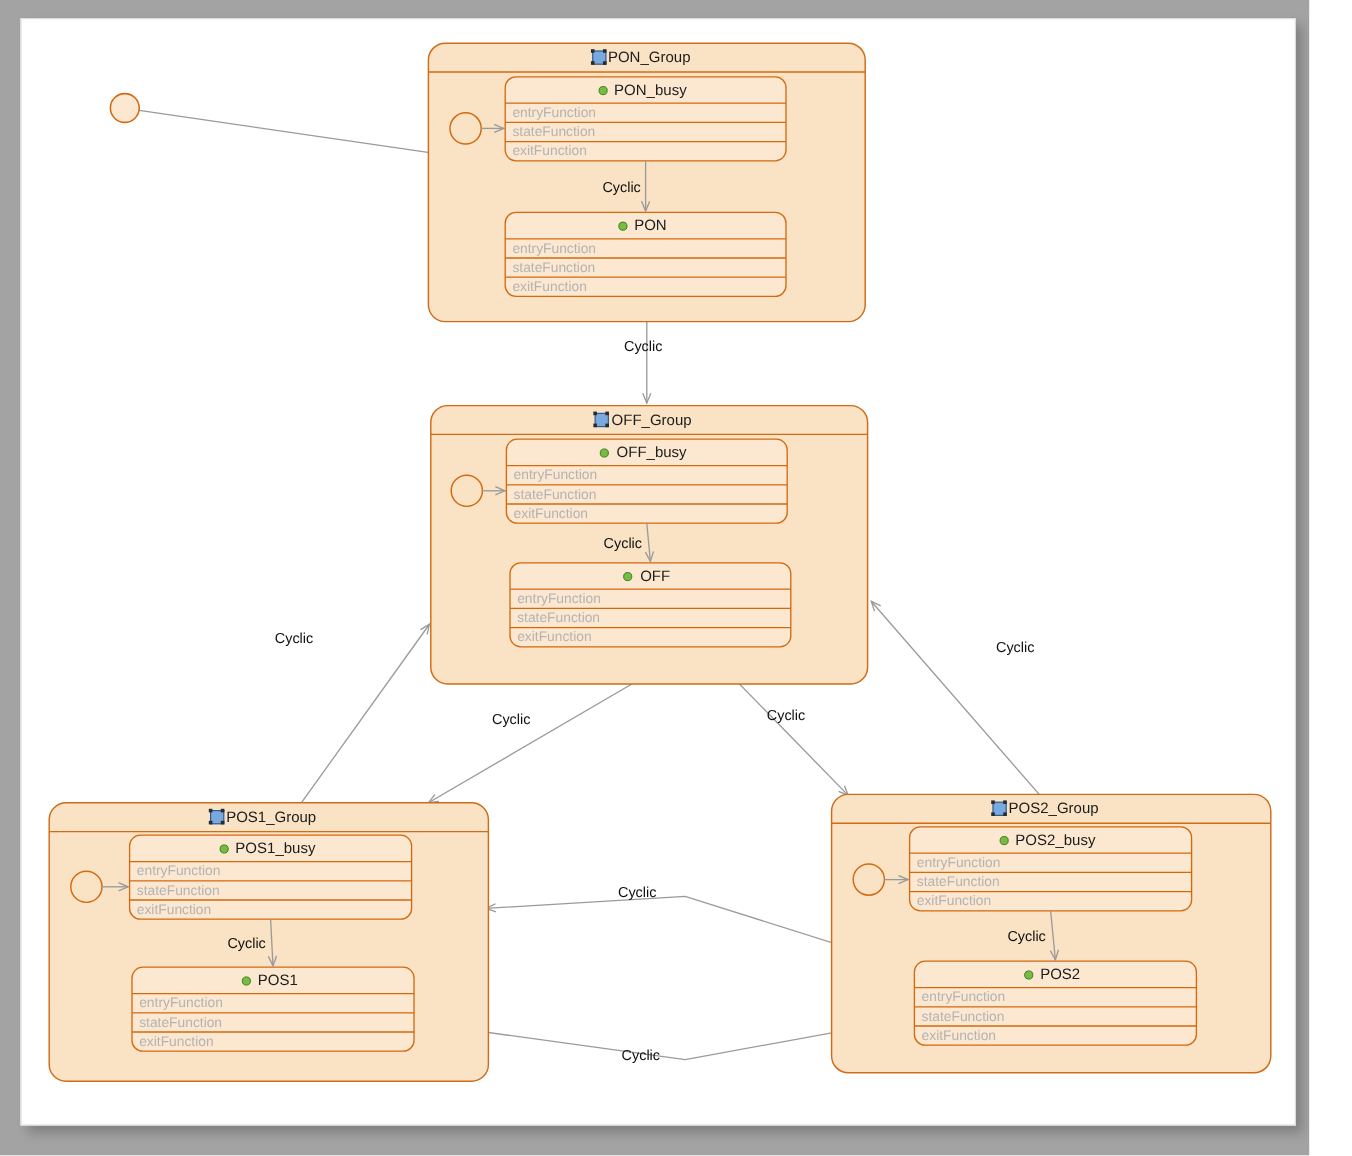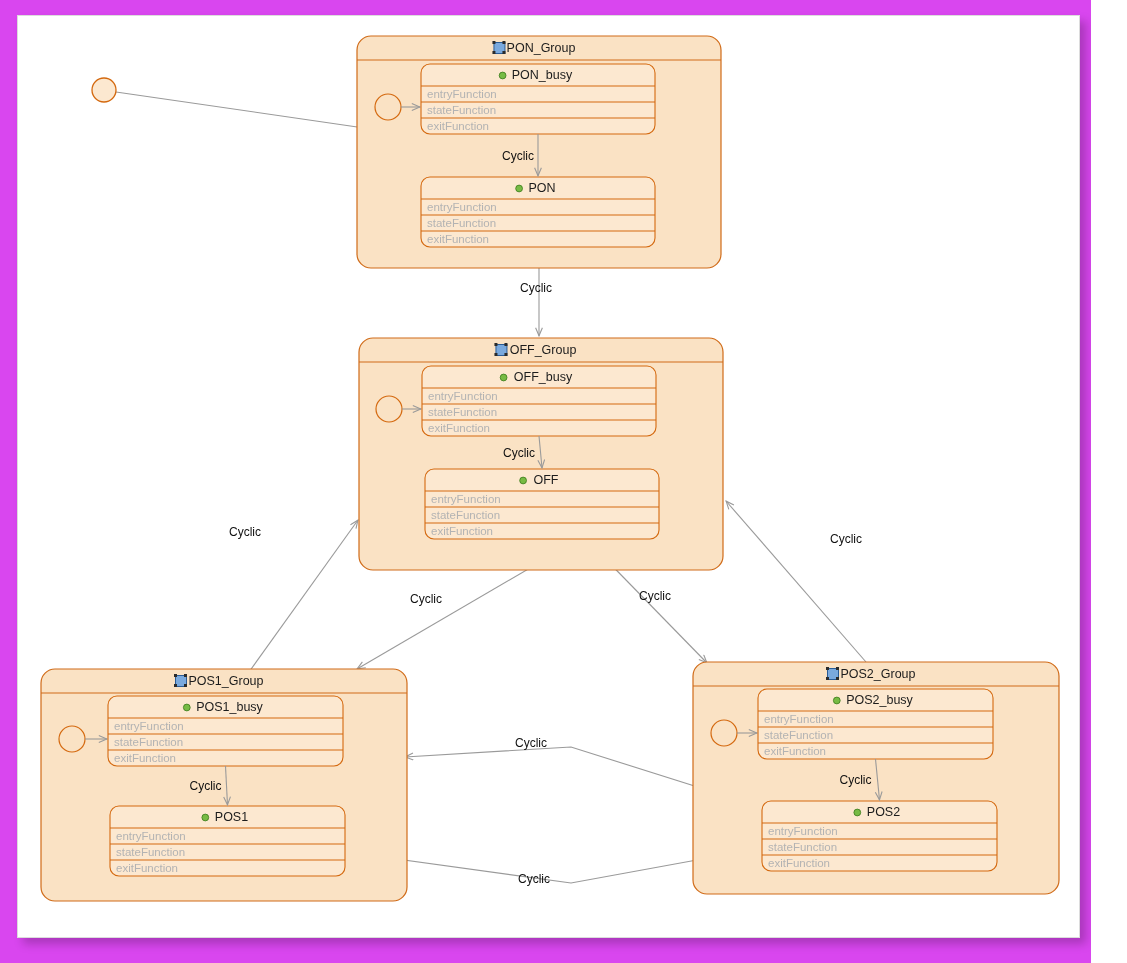--- a/index.html
+++ b/index.html
@@ -6,21 +6,21 @@
   html, body {
     margin: 0;
     padding: 0;
     background: #ffffff;
     font-family: "Liberation Sans", sans-serif;
   }
   #root {
     position: relative;
     width: 1091px;
     height: 963px;
-    background: #d946ef;
+    background: #a3a3a3;
     overflow: hidden;
   }
   #canvas-frame {
     position: absolute;
     left: 17px;
     top: 15px;
     width: 1063px;
     height: 923px;
     background: #ffffff;
     border: 1px solid #dcdcdc;

